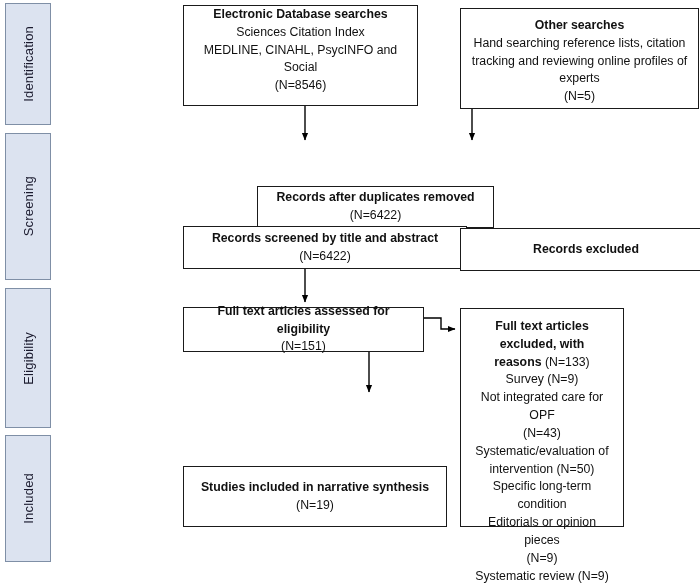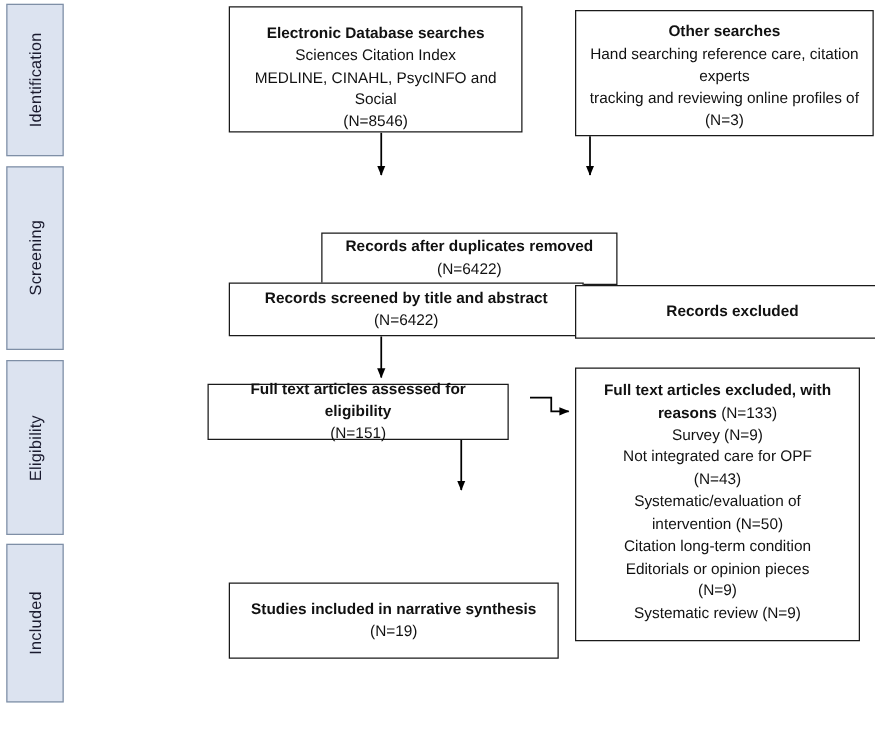--- a/index.html
+++ b/index.html
@@ -127,63 +127,63 @@
 
     <g>
       <path d="M424,318 L441,318 L441,329 L455,329" fill="none" stroke="#000000" stroke-width="1.4" marker-end="url(#arrowhead)"></path>
     </g>
 
     <g>
       <line x1="369" y1="352" x2="369" y2="392" stroke="#000000" stroke-width="1.4" marker-end="url(#arrowhead)"></line>
     </g>
   </svg>
 
-  <div class="flow-box top-aligned" style="left:183px; top:5px; width:235px; height:101px; padding-top:12px;">
+  <div class="flow-box top-aligned" style="left:183px; top:5px; width:235px; height:101px; padding-top:0;">
     <span class="line bold">Electronic Database searches</span>
     <span class="line">Sciences Citation Index</span>
     <span class="line">MEDLINE, CINAHL, PsycINFO and Social</span>
     <span class="line">(N=8546)</span>
   </div>
 
   <div class="flow-box top-aligned" style="left:460px; top:8px; width:239px; height:101px; padding-top:8px;">
     <span class="line bold">Other searches</span>
-    <span class="line">Hand searching reference care, citation</span>
+    <span class="line">Hand searching reference lists, citation</span>
+    <span class="line">tracking and reviewing online profiles of</span>
     <span class="line">experts</span>
-    <span class="line">tracking and reviewing online profiles of</span>
-    <span class="line">(N=3)</span>
+    <span class="line">(N=5)</span>
   </div>
 
   <div class="flow-box" style="left:257px; top:145px; width:237px; height:42px;margin-top:41px;">
     <span class="line bold">Records after duplicates removed</span>
     <span class="line">(N=6422)</span>
   </div>
 
   <div class="flow-box" style="left:183px; top:226px; width:284px; height:43px;">
     <span class="line bold">Records screened by title and abstract</span>
     <span class="line">(N=6422)</span>
   </div>
 
   <div class="flow-box" style="left:460px; top:228px; width:252px; height:43px;">
     <span class="line bold">Records excluded</span>
   </div>
 
-  <div class="flow-box" style="left:166px; top:307px; width:241px; height:45px;">
+  <div class="flow-box" style="left:183px; top:307px; width:241px; height:45px;">
     <span class="line bold">Full text articles assessed for eligibility</span>
     <span class="line">(N=151)</span>
   </div>
 
-  <div class="flow-box top-aligned" style="left:460px; top:294px; width:228px; height:219px; padding-top:9px;text-align:center;">
+  <div class="flow-box top-aligned" style="left:460px; top:308px; width:164px; height:219px; padding-top:9px;text-align:center;">
     <span class="line bold">Full text articles excluded, with</span>
     <span class="line"><b>reasons</b><span> (N=133)</span></span>
     <span class="line">Survey (N=9)</span>
     <span class="line">Not integrated care for OPF</span>
     <span class="line">(N=43)</span>
     <span class="line">Systematic/evaluation of</span>
     <span class="line">intervention (N=50)</span>
-    <span class="line">Citation long-term condition</span>
+    <span class="line">Specific long-term condition</span>
     <span class="line">Editorials or opinion pieces</span>
     <span class="line">(N=9)</span>
     <span class="line">Systematic review (N=9)</span>
   </div>
 
   <div class="flow-box" style="left:183px; top:466px; width:264px; height:61px;">
     <span class="line bold">Studies included in narrative synthesis</span>
     <span class="line">(N=19)</span>
   </div>
 

